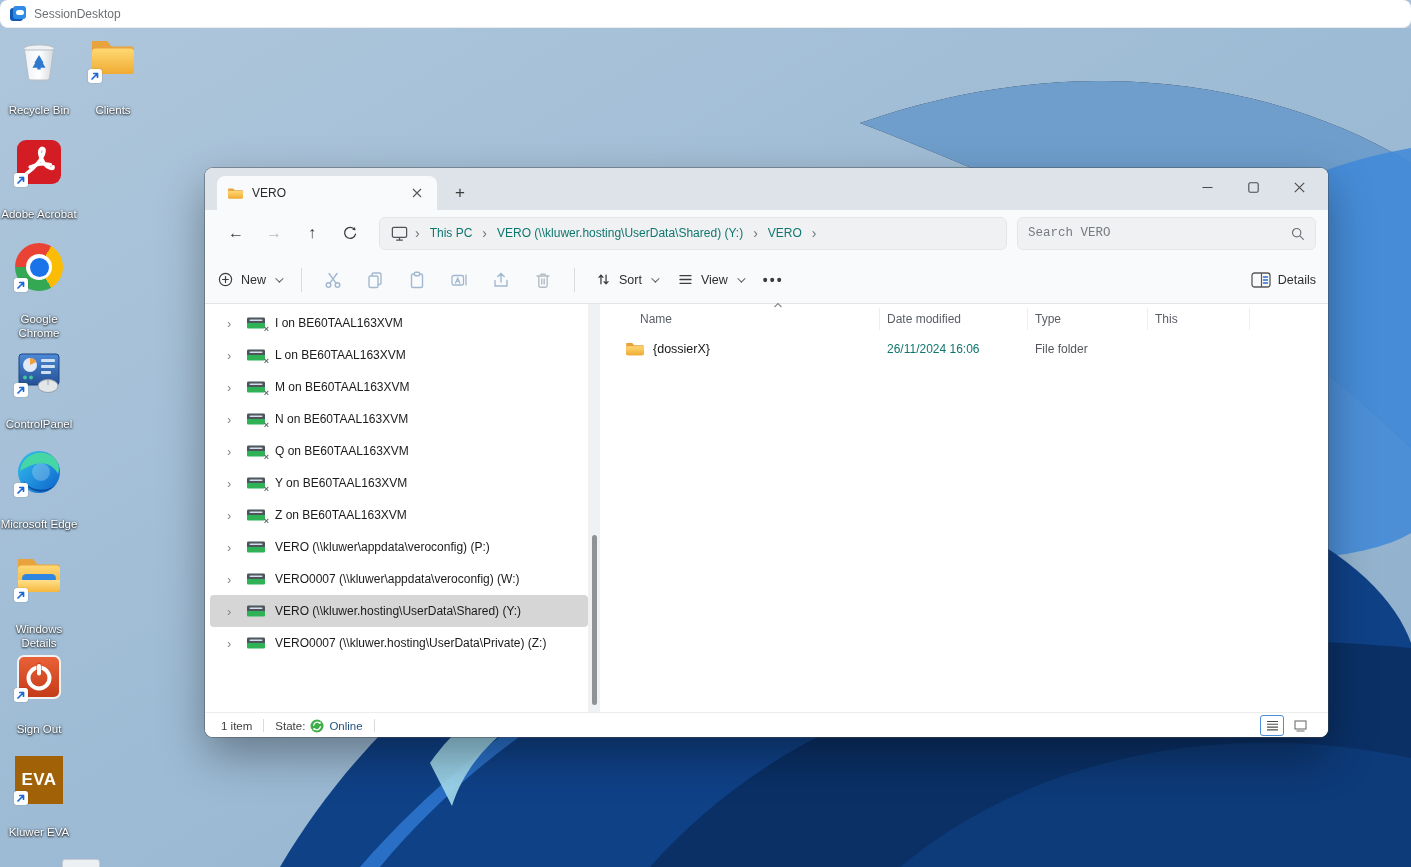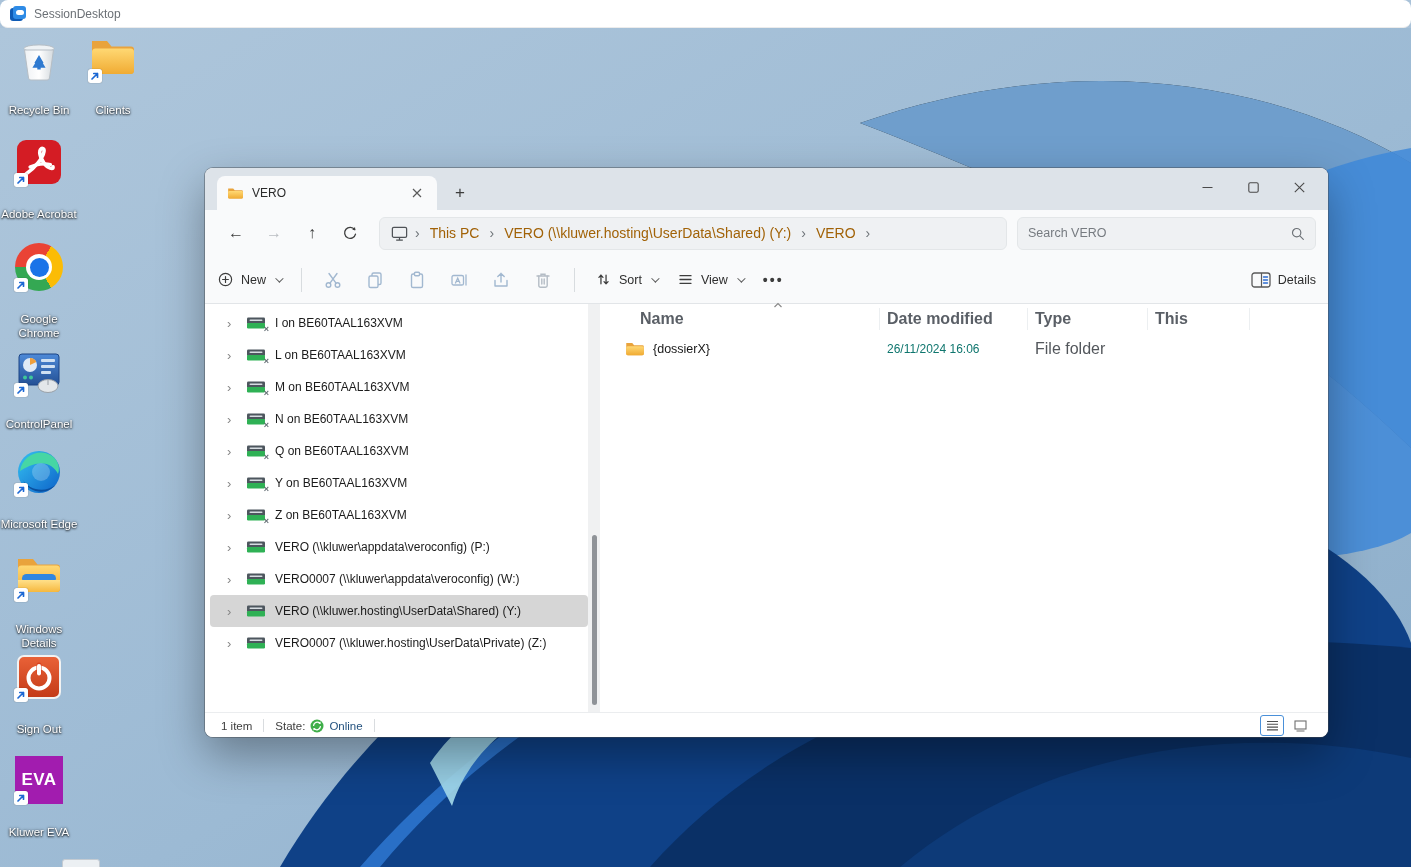--- a/index.html
+++ b/index.html
@@ -26,21 +26,21 @@
   .ic48 { width:48px; height:48px; position:relative; }
   .dlabel { margin-top:21px; font-size:11.5px; line-height:1.25; color:#fff; text-align:center;
     text-shadow:0 1px 2px rgba(0,0,0,.85), 0 0 3px rgba(0,0,0,.6); }
   .sc-arrow { position:absolute; left:-1px; bottom:-1px; width:14px; height:14px; background:#fff;
     border-radius:2.5px; box-shadow:0 0 1px rgba(0,0,0,.5); }
   .sc-arrow svg { position:absolute; inset:0; }
   .chrome-ic { width:48px; height:48px; border-radius:50%;
     background:conic-gradient(from 30deg,#fbbc05 0 120deg,#34a853 120deg 240deg,#ea4335 240deg 360deg); position:relative; }
   .chrome-ic::before { content:""; position:absolute; left:11px; top:11px; width:26px; height:26px; border-radius:50%; background:#fff; }
   .chrome-ic::after { content:""; position:absolute; left:14.5px; top:14.5px; width:19px; height:19px; border-radius:50%; background:#1a73e8; }
-  .eva-ic { width:48px; height:48px; background:#a21caf; display:flex; align-items:center; justify-content:center;
+  .eva-ic { width:48px; height:48px; background:#a16207; display:flex; align-items:center; justify-content:center;
     color:#fff; font-weight:bold; font-size:17px; letter-spacing:.5px; }
   .partial-icon { position:absolute; left:62px; bottom:-4px; width:38px; height:12px; background:#f5f6f7;
     border:1px solid #c9cdd2; border-radius:3px 3px 0 0; opacity:.9; }
 
   
   .win { position:absolute; left:205px; top:140px; width:1123px; height:569px; background:#fff;
     border-radius:8px; overflow:hidden;
     box-shadow:0 0 0 1px rgba(70,75,80,.45), 0 18px 45px rgba(0,0,0,.35); }
 
   .tabstrip { height:42px; background:#dde3e9; display:flex; align-items:flex-end; position:relative; }
@@ -51,26 +51,26 @@
   .tab-close { width:20px; height:20px; border-radius:4px; }
   .newtab { width:26px; height:26px; margin-left:10px; margin-bottom:4px; font-size:17px; color:#3c3c3c; }
   .wincontrols { position:absolute; right:6px; top:0; height:38px; display:flex; }
   .wc { width:46px; height:38px; }
 
   .navrow { height:46px; background:#f9fafb; display:flex; align-items:center; padding:0 12px; }
   .nav-btn { width:38px; height:34px; font-size:16px; color:#3f3f3f; border-radius:5px; }
   .nav-btn.disabled { color:#b9bdc1; }
   .addressbar { margin-left:10px; width:628px; height:33px; background:#eff1f3; border:1px solid #e3e6e8;
     border-radius:6px; display:flex; align-items:center; padding:0 10px; gap:2px; }
-  .crumb { font-size:14px; color:#a16207; padding:2px 6px; border-radius:4px; white-space:nowrap; }
+  .crumb { font-size:12px; color:#0f766e; padding:2px 6px; border-radius:4px; white-space:nowrap; }
   .bc-chev { font-size:14px; color:#6d7control3; color:#6d7378; padding:0 4px; }
   .searchbox { margin-left:10px; flex:1; height:33px; background:#eff1f3; border:1px solid #e3e6e8;
     border-radius:6px; display:flex; align-items:center; padding:0 10px; }
   .searchbox input { flex:1; border:none; outline:none; background:transparent; font-size:12.5px; color:#333;
-    font-family:Liberation Sans, sans-serif; }
+    font-family:Liberation Mono, monospace; }
   .searchbox input::placeholder { color:#767b80; }
 
   .toolbar { height:48px; background:#f9fafb; border-bottom:1px solid #e2e5e8; display:flex; align-items:center; padding:0 2px; }
   .tb-btn { height:34px; border-radius:5px; display:flex; align-items:center; gap:7px; padding:0 10px;
     font-size:12.5px; color:#2e2e2e; background:transparent; border:none; }
   .tb-icon-btn { width:42px; height:34px; border-radius:5px; }
   .tb-sep { width:1px; height:24px; background:#d8dcdf; margin:0 10px; }
   .cdown { width:6px; height:6px; border-right:1.3px solid #5a5a5a; border-bottom:1.3px solid #5a5a5a;
     transform:rotate(45deg) translateY(-2px); margin-left:2px; }
   .tb-more { font-weight:bold; letter-spacing:2px; color:#3d3d3d; font-size:14px; }
@@ -85,31 +85,31 @@
   .drive-wrap { position:relative; width:20px; height:15px; }
   .drive-wrap svg { width:20px; height:15px; }
   .drive-x { display:none; position:absolute; right:-3px; bottom:-3px; font-size:9px; color:#5f6a70;
     background:transparent; line-height:1; font-weight:bold; }
   .tree-row.disconnected .drive-x { display:block; }
   .sb-scroll { position:absolute; right:0; top:0; width:12px; height:100%; background:#f0f1f2; }
   .sb-thumb { position:absolute; left:3.5px; top:231px; width:5px; height:170px; background:#8f9398; border-radius:3px; }
 
   .mainpane { flex:1; position:relative; padding-left:25px; }
   .cols { display:flex; height:30px; align-items:center; position:relative; }
-  .colh { font-size:16px; color:#5a5f66; border-right:1px solid #eceff1; height:22px; display:flex;
-    align-items:center; padding-left:15px;font-weight:bold; }
+  .colh { font-size:12px; color:#5a5f66; border-right:1px solid #eceff1; height:22px; display:flex;
+    align-items:center; padding-left:15px; }
   .col-0 { width:255px; padding-left:15px; }
   .col-1 { width:148px; padding-left:7px; }
   .col-2 { width:120px; padding-left:7px; }
   .col-3 { width:102px; padding-left:7px; }
   .sort-caret { position:absolute; left:148px; top:-3px; width:10px; height:8px; }
   .frow { height:29px; display:flex; align-items:center; font-size:12.5px; color:#191919; }
   .frow .c0 { width:255px; display:flex; align-items:center; gap:8px; }
   .frow .c1 { width:148px; padding-left:7px; color:#0f766e; font-size:12px; }
-  .frow .c2 { width:120px; padding-left:7px; color:#53575c; font-size:16px; }
+  .frow .c2 { width:120px; padding-left:7px; color:#53575c; font-size:12px; }
   .frow .c3 { width:102px; padding-left:7px; color:#53575c; font-size:12px; }
   .f20 { width:20px; height:17px; }
   .f16 { width:17px; height:14px; }
 
   .statusbar { height:26px; border-top:1px solid #ebedef; display:flex; align-items:center;
     padding:0 16px; font-size:11.5px; color:#3d3d3d; background:#fff; }
   .st-sep { width:1px; height:13px; background:#d9dcdf; margin:0 11px; }
   .state-group { display:flex; align-items:center; gap:5px; }
   .online-txt { color:#24527e; }
   .st-spacer { flex:1; }

